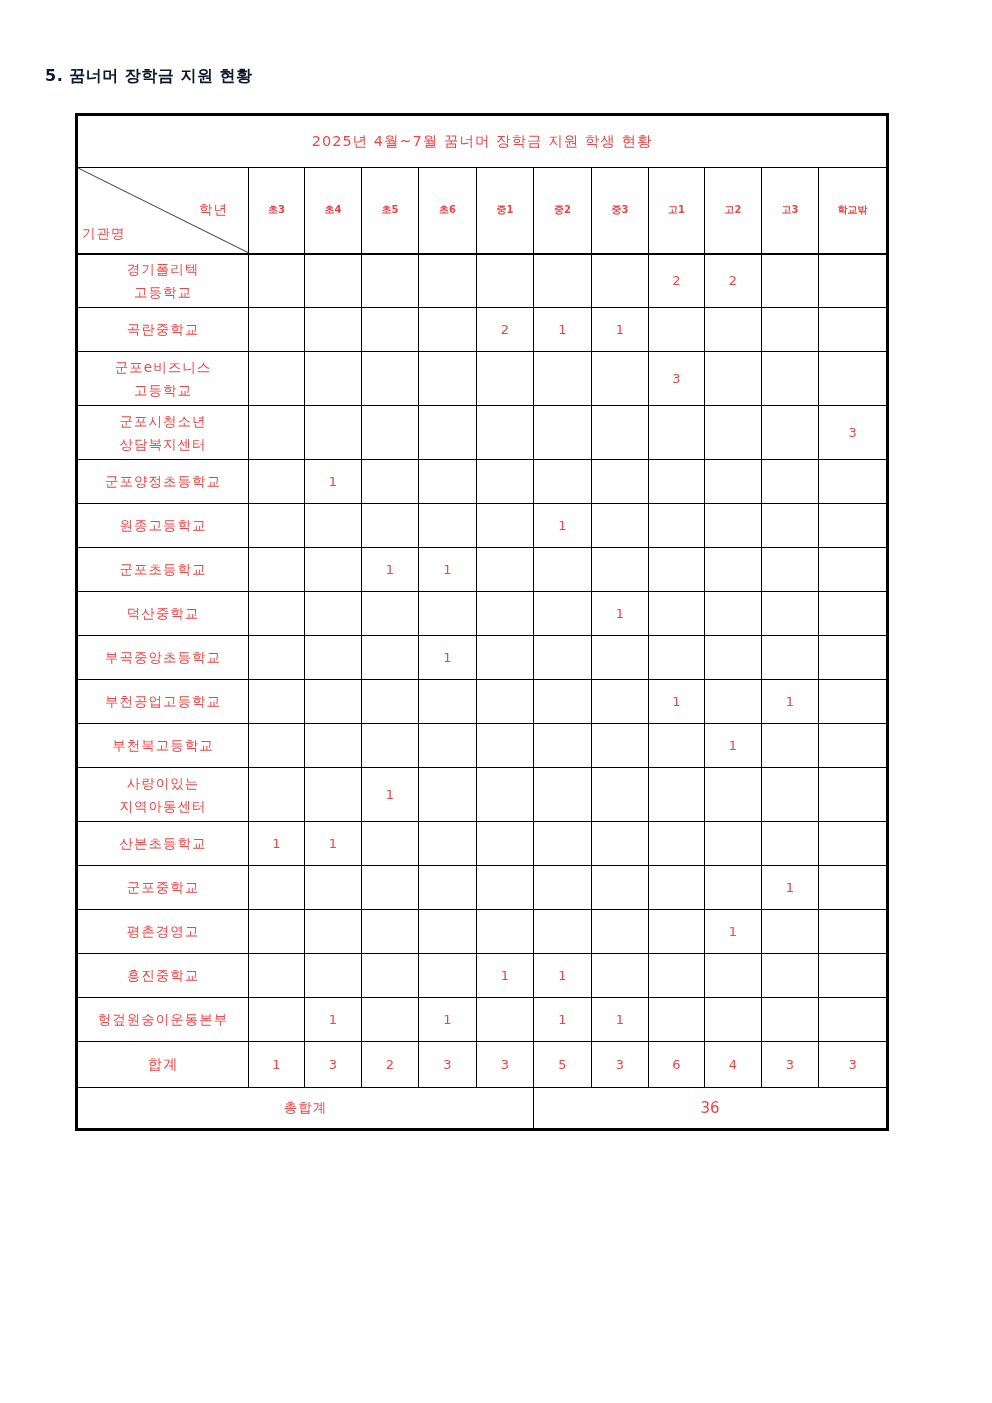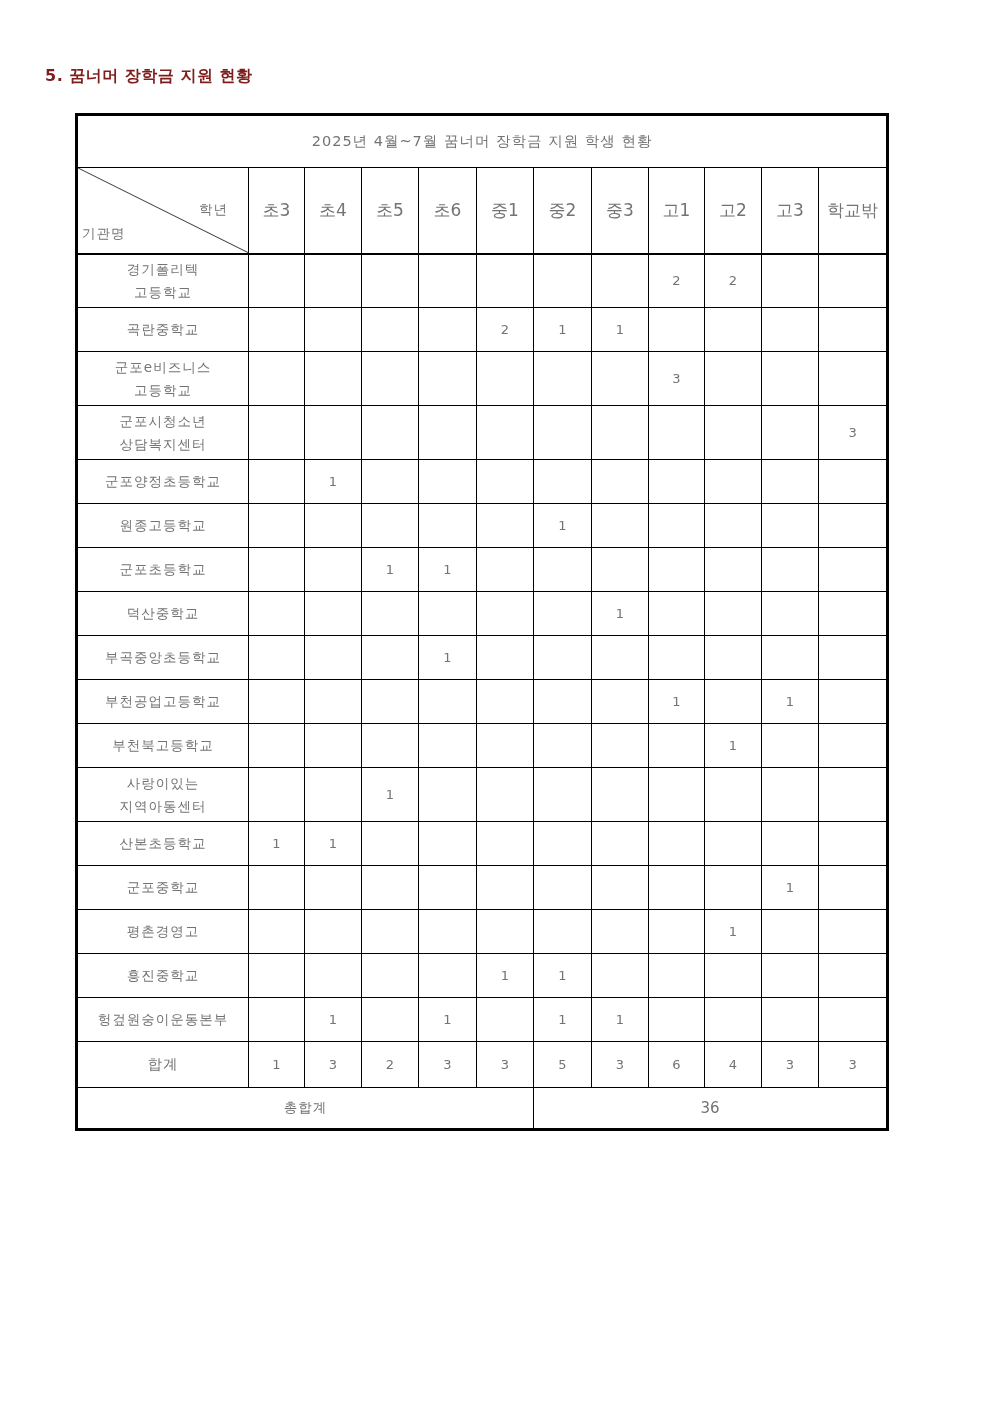--- a/index.html
+++ b/index.html
@@ -11,47 +11,47 @@
     position: relative;
     overflow: hidden;
   }
   .page { position: absolute; inset: 0; background: #fff; }
   .section-heading {
     position: absolute;
     left: 45px; top: 66px;
     font-size: 16px;
     font-weight: bold;
     letter-spacing: 0.5px;
-    color: #7f1d1d;
+    color: #0f172a;
   }
   table.scholarship {
     position: absolute;
     left: 75px; top: 113px;
     width: 811px;
     border-collapse: collapse;
     table-layout: fixed;
     border: 3px solid #000;
     font-size: 13.5px;
-    color: #737373;
+    color: #ef4444;
   }
   table.scholarship td, table.scholarship th {
     border: 1px solid #000;
     text-align: center;
     vertical-align: middle;
     font-weight: normal;
     padding: 2px 1px;
     background: #fff;
   }
   tr.title-row td {
     height: 53px;
     font-size: 14.5px;
     letter-spacing: 1px;
     border-bottom: 1px solid #000;
   }
-  tr.header-row th { height: 86px; border-bottom: 2px solid #000; font-size: 17px; }
+  tr.header-row th { height: 86px; border-bottom: 2px solid #000; font-size: 10px; font-weight: bold; }
   tr.header-row td.corner { border-bottom: 2px solid #000; }
   td.corner { position: relative; padding: 0; }
   td.corner .diag { position: absolute; inset: 0; width: 100%; height: 100%; }
   td.corner .corner-name {
     position: absolute; left: 4px; top: 50%; transform: translateY(-50%);
     font-size: 13.5px; letter-spacing: 1px; margin-top: 24px;
   }
   td.corner .corner-grade {
     position: absolute; right: 20px; top: 50%; transform: translateY(-50%);
     font-size: 13.5px; letter-spacing: 1px;

